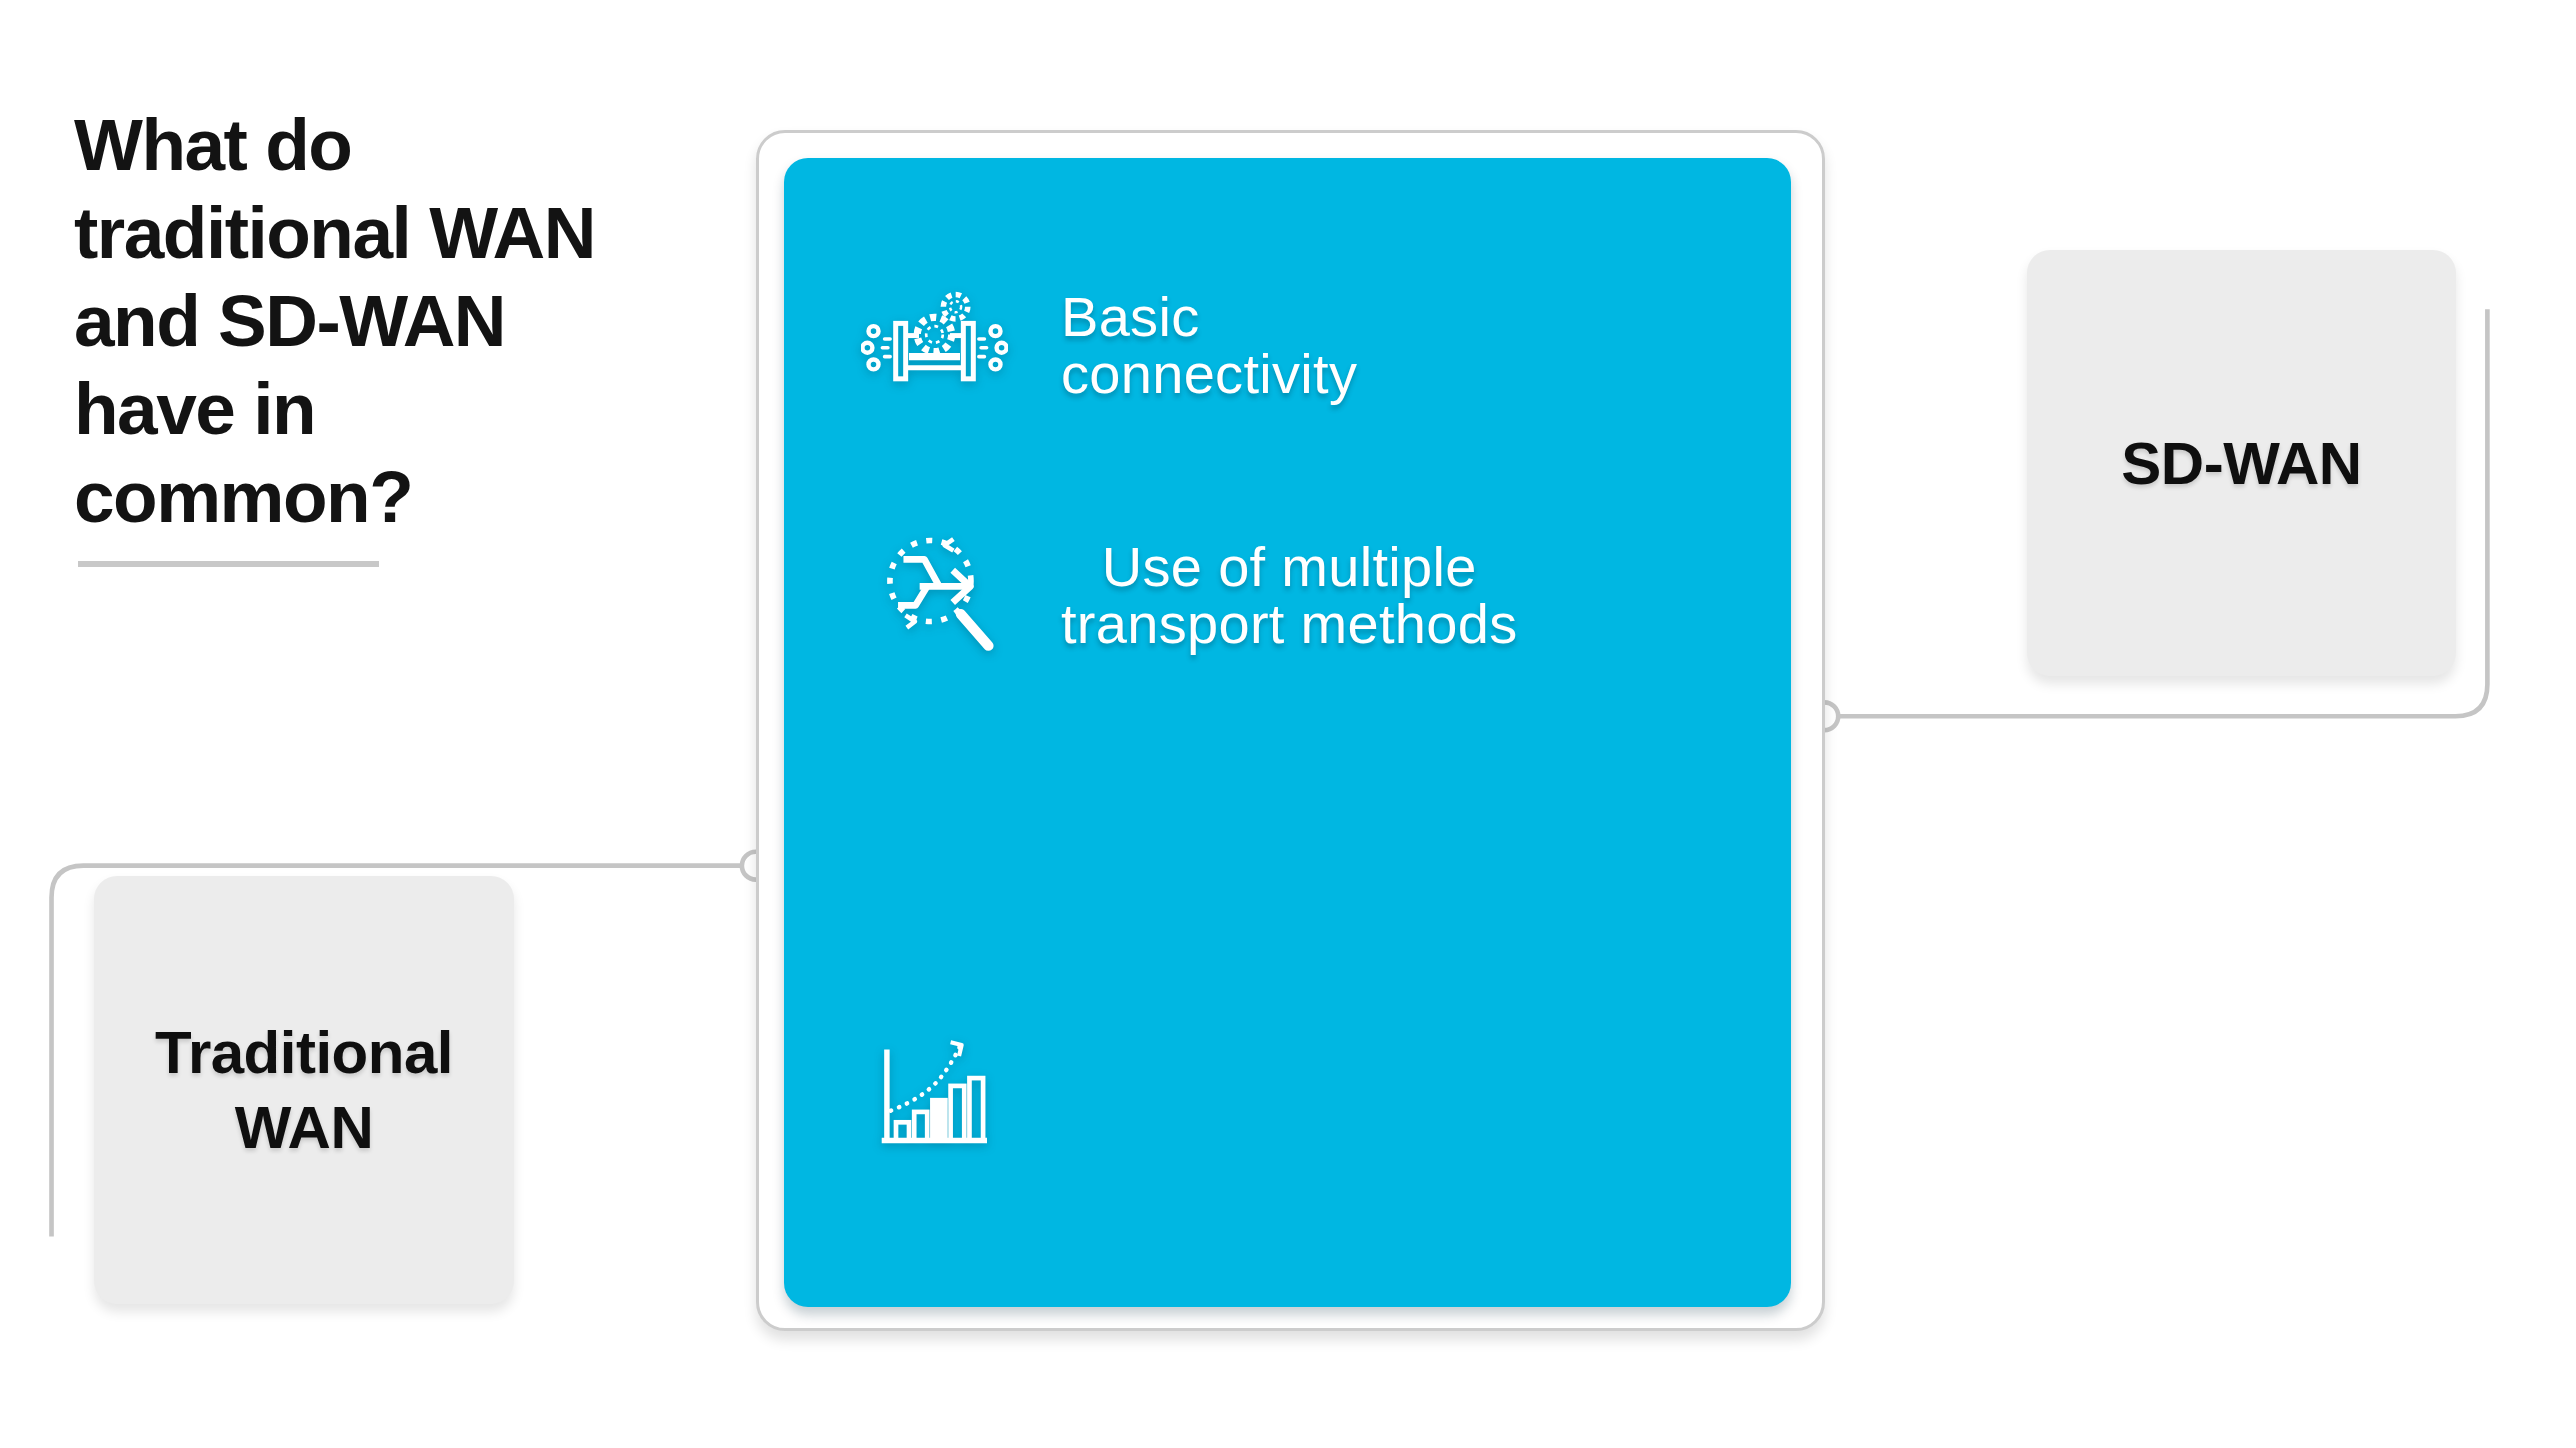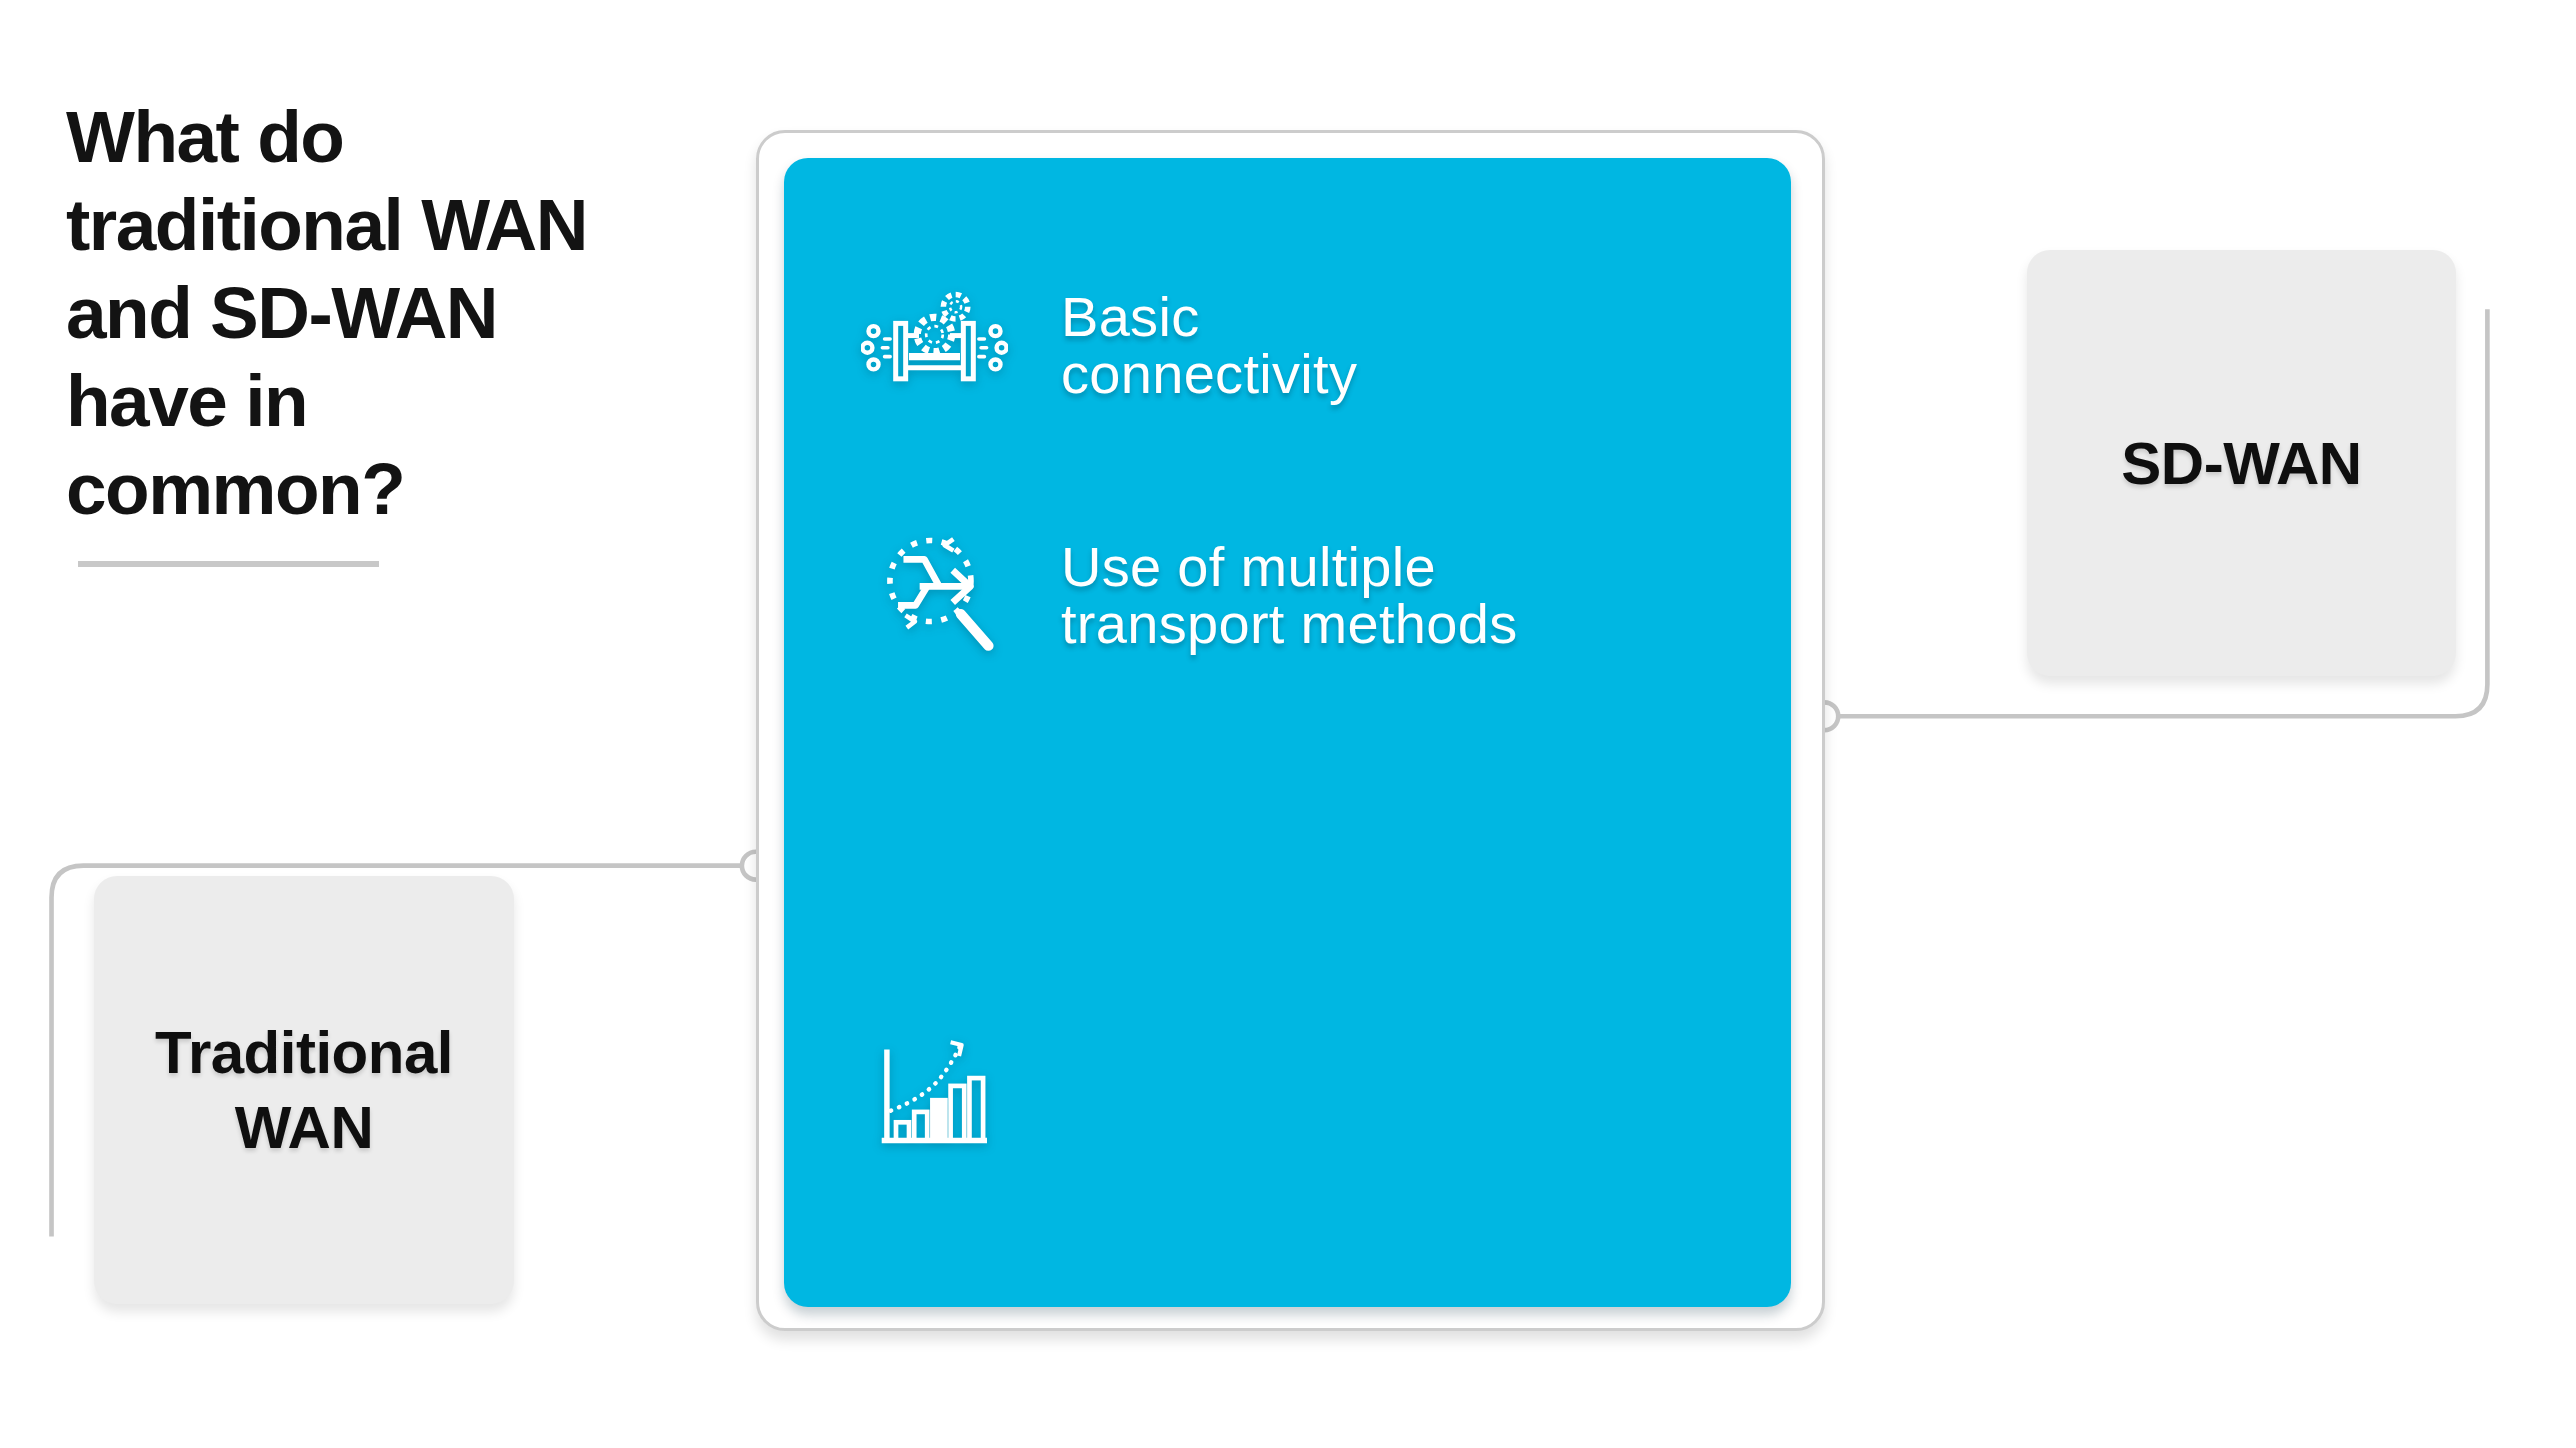--- a/index.html
+++ b/index.html
@@ -1,21 +1,21 @@
 <!DOCTYPE html>
 <html style="font-size:8.2px"><head>
 <meta charset="utf-8">
 <style>
   html,body{margin:0;padding:0;background:#ffffff;}
   body{width:2576px;height:1449px;font-family:"Liberation Sans",sans-serif;}
   .canvas{position:relative;width:2576px;height:1449px;background:#ffffff;overflow:hidden;}
 
   
   .title{
-    position:absolute;left:66px;top:93px;margin:0;
+    position:absolute;left:66px;top:93px;margin:8px;
     font-size:73px;line-height:88px;font-weight:bold;letter-spacing:-1.5px;
     color:#131313;white-space:pre-line;
   }
   .title-underline{
     position:absolute;left:78px;top:561px;width:301px;height:6.2px;
     background:#c8c8c8;
   }
 
   
   .connectors{position:absolute;left:0;top:0;width:2576px;height:1449px;}
@@ -56,21 +56,21 @@
     width:147px;height:165px;flex:0 0 147px;margin-right:53px;
     display:flex;align-items:center;justify-content:center;
     filter:drop-shadow(0 3.6px 4.6px rgba(0,45,65,0.28));
   }
   .item .label{
     color:#ffffff;font-size:56px;line-height:57px;font-weight:normal;
     letter-spacing:0.3px;white-space:pre-line;
     text-shadow:0 3.6px 5.2px rgba(0,45,65,0.30);
   }
   .item.r1{top:99px;}
-  .item.r2{top:349px;}
+  .item.r2{top:349px;text-align:center;}
   .item.r3{top:599px;}
   .item.r4{top:849px;}
 
   svg.ic{display:block;}
   .ic *{vector-effect:none;}
 </style>
 </head>
 <body>
 
 <div class="canvas">

